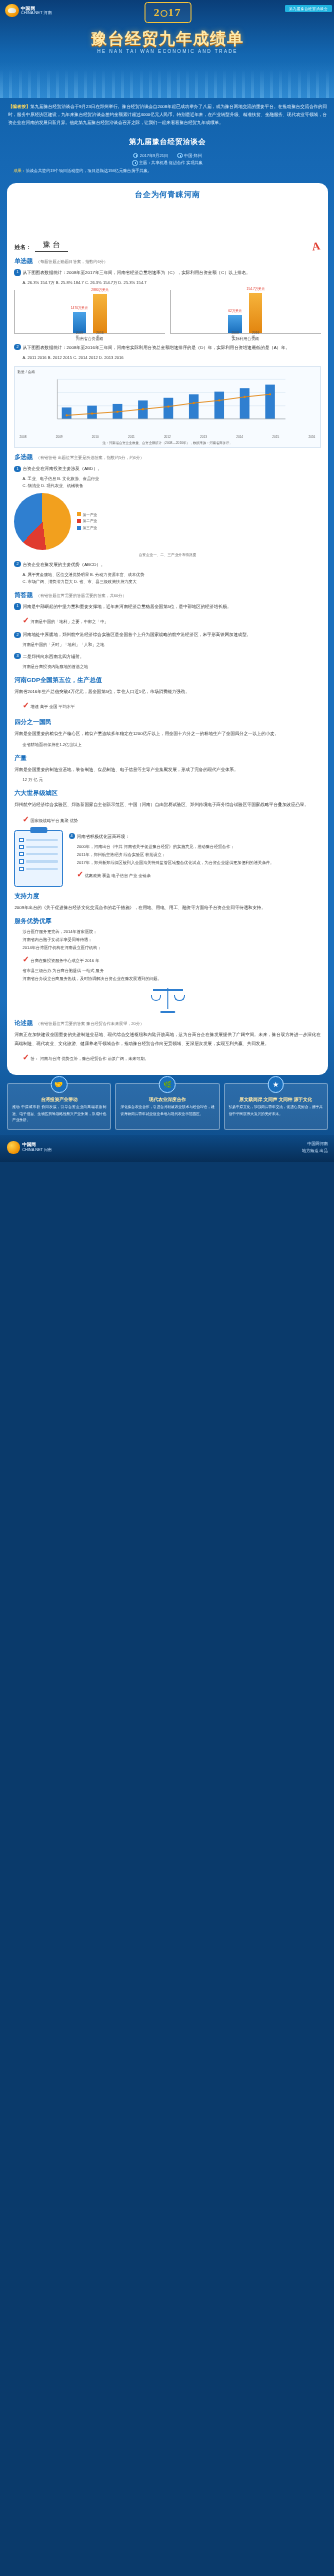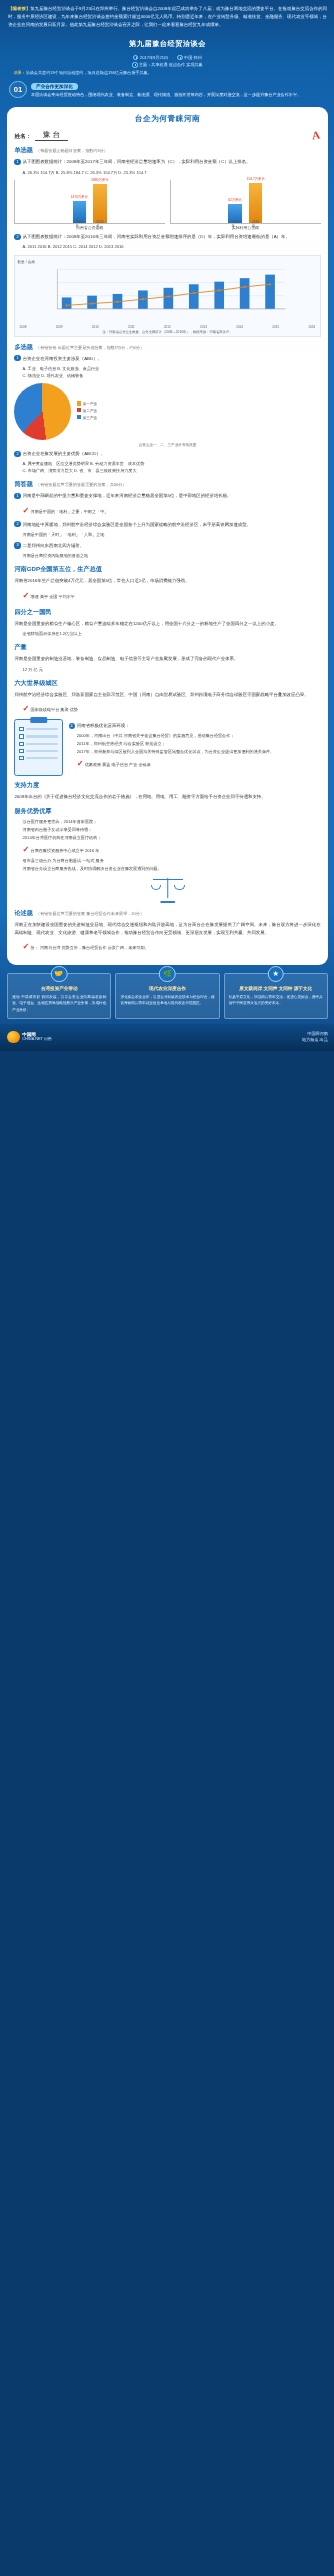--- a/index.html
+++ b/index.html
@@ -146,21 +146,21 @@
     text-align:center; font-size:7.7px; font-weight:bold; color:#1a6fbd;
     letter-spacing:0.5px; padding:1px 0 4.1px;
   }
   .name-row {
     display:flex; align-items:flex-end; gap:3.1px; font-size:5.7px; margin:1px 0 5.2px;
     color:#333;
   }
   .name-row .lbl { font-weight:bold; }
   .name-row .val {
     font-family:Liberation Sans, sans-serif; font-size:7.7px; color:#222;
-    border-bottom:0.5px solid #444; padding:0 8.2px 0.5px;
+    border-bottom:0.5px solid #444; padding:0 8.2px 0.5px;margin-top:35px;
   }
   .name-row .grade {
     margin-left:auto; color:#e03b2f; font-size:11.3px; font-weight:bold;
     font-family:"Liberation Serif", serif; transform:rotate(-8deg);
   }
 
   .blk-title {
     font-size:6.2px; font-weight:bold; color:#1a6fbd; margin:5.2px 0 3.1px;
     display:flex; align-items:baseline; gap:3.1px;
   }
@@ -256,20 +256,40 @@
   .footer .ftext{ font-size:3.9px; color:#cfe6ff; line-height:1.2;}
   .footer .ftext b{ display:block; font-size:4.6px; color:#fff;}
   .footer .fright{ position:absolute; right:7.2px; bottom:7.2px; text-align:right;
     font-size:4.1px; color:#cfe6ff; line-height:1.6;}
 </style>
 </head>
 <body>
 
 <div class="page">
 
+  <div class="header">
+    <div class="skyline"></div>
+
+    <div class="brand">
+      <span class="logo-mark"></span>
+      <span class="logo-text">
+        <b>中国网</b>
+        <span>CHINA NET 河南</span>
+      </span>
+    </div>
+
+    <div class="year-badge">
+      <span class="yr">2<span class="dot"></span>17</span>
+    </div>
+
+    <div class="ribbon-tag">第九届豫台经贸洽谈会</div>
+
+    <div class="main-title">豫台经贸九年成绩单</div>
+    <div class="sub-title">HE NAN  TAI  WAN  ECONOMIC  AND  TRADE</div>
+  </div>
 
   <div class="intro">
     <span class="lead">【编者按】</span><span>第九届豫台经贸洽谈会于9月23日在郑州举行。豫台经贸洽谈会自2008年起已成功举办了八届，成为豫台两地交流的重要平台。在推动豫台交流合作的同时，服务中原经济区建设，九年来豫台经贸洽谈会签约金额累计超过4000亿元人民币。特别是近年来，在产业转型升级、精准扶贫、金融服务、现代农业等领域，台资企业在河南的发展日新月异。值此第九届豫台经贸洽谈会召开之际，让我们一起来看看豫台经贸九年成绩单。</span>
   </div>
 
   <div class="sec-title">第九届豫台经贸洽谈会</div>
 
   <div class="meta-row">
     <span class="mi">
       <span class="ic"></span>
@@ -284,27 +304,20 @@
     <span class="mi">
       <span class="ic"></span>
       <span>主题：共享机遇 促进合作 实现共赢</span>
     </span>
   </div>
 
   <div class="meta-note">
     <span class="hl">成果：</span><span>洽谈会共签约19个项目活动签约，项目总额达194亿元豫台携手共赢。</span>
   </div>
 
-  <div class="numitem">
-    <div class="num">01</div>
-    <div class="body">
-      <span class="cap">产业合作更加深化</span>
-      <div class="txt">本届洽谈会突出经贸推动特色，围绕现代农业、装备制造、新能源、现代物流、旅游开发等内容，开展深度对接交流，进一步提升豫台产业合作水平。</div>
-    </div>
-  </div>
 
 
 
   <div class="card">
     <div class="card-head">台企为何青睐河南</div>
 
     <div class="name-row">
       <span class="lbl">姓名：</span>
       <span class="val">豫 台</span>
       <span class="grade">A</span>

